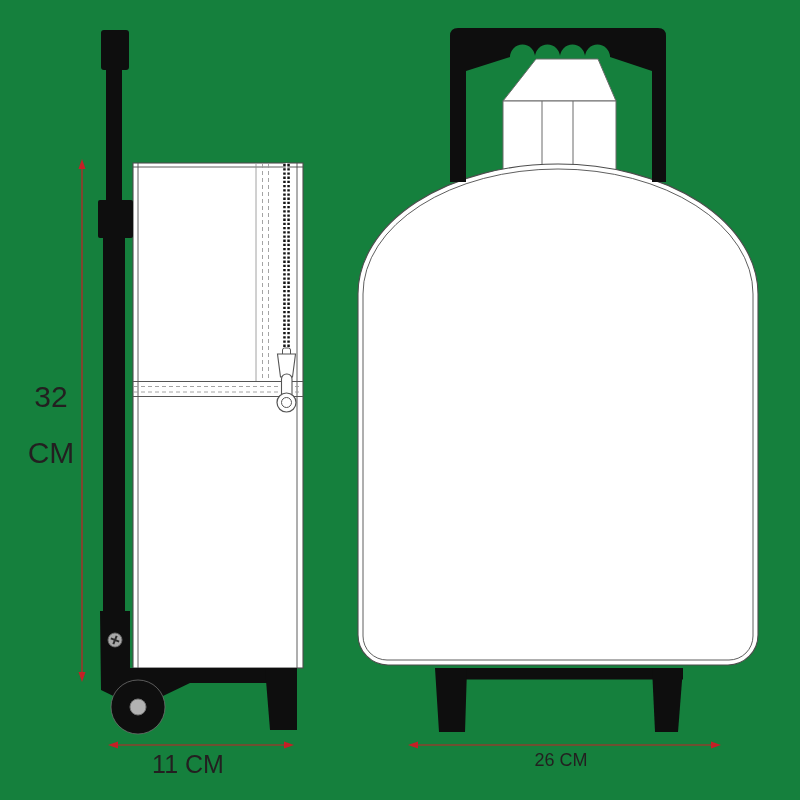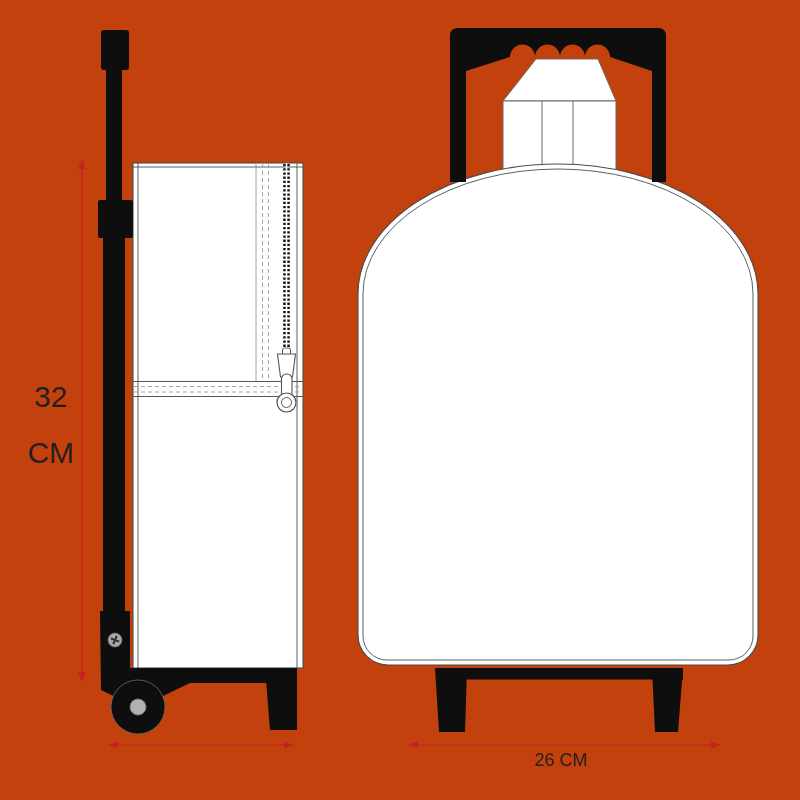--- a/index.html
+++ b/index.html
@@ -5,21 +5,21 @@
   :root{
     --dim:#c52026;
     --ink:#0e0e0e;
     --outline:#4d4d4d;
     --label:#231f20;
   }
   html,body{margin:0;padding:0;background:#fff;}
   .canvas{
     position:relative;
     width:800px;height:800px;
-    background:#c2410c;
+    background:#15803d;
     font-family:"Liberation Sans", sans-serif;
     overflow:hidden;
   }
   .canvas svg{position:absolute;left:0;top:0;}
   .dim-label{
     position:absolute;
     color:var(--label);
     font-family:"Liberation Sans", sans-serif;
     text-align:center;
     white-space:pre-line;
@@ -123,16 +123,17 @@
     <g>
       <line x1="415" y1="745" x2="715" y2="745" stroke="var(--dim)" stroke-width="1.2"></line>
       <polygon points="408,745 418,741.5 418,748.5" fill="var(--dim)"></polygon>
       <polygon points="721,745 711,741.5 711,748.5" fill="var(--dim)"></polygon>
     </g>
   </svg>
 
   <div class="dim-label lbl-height"><span>32</span><br>
   <span>CM</span></div>
 
+  <div class="dim-label lbl-depth">11 CM</div>
 
   <div class="dim-label lbl-width">26 CM</div>
 
 </div>
 
 </body></html>

